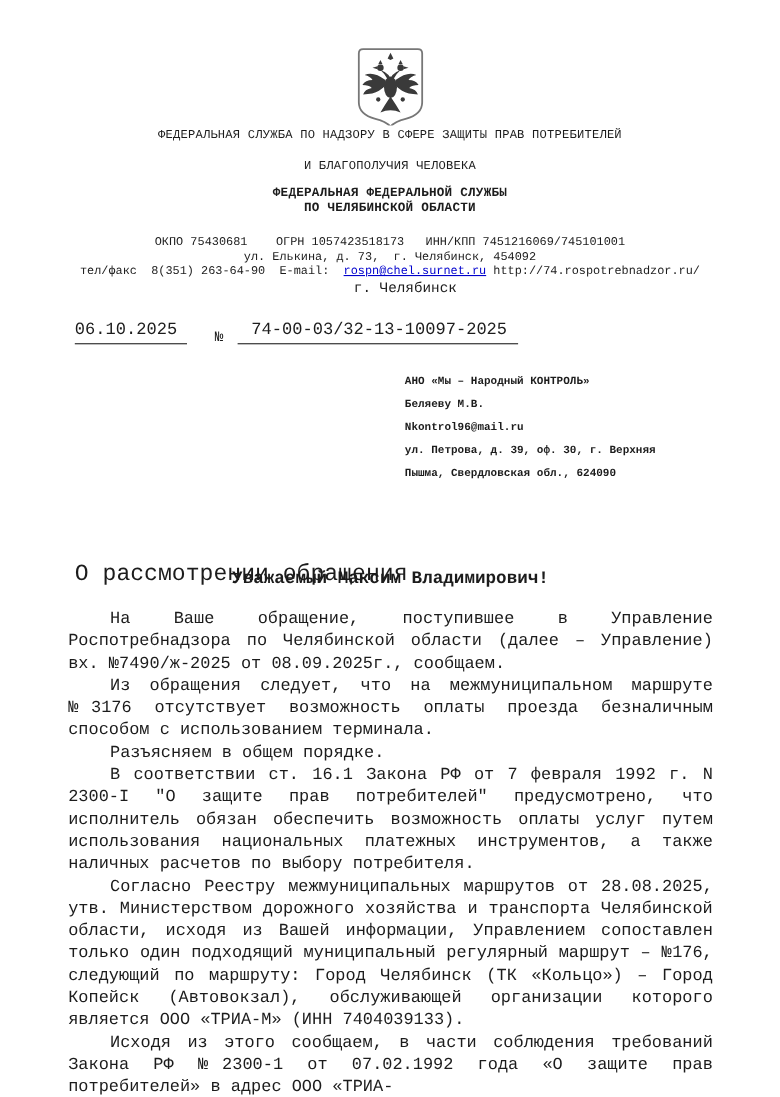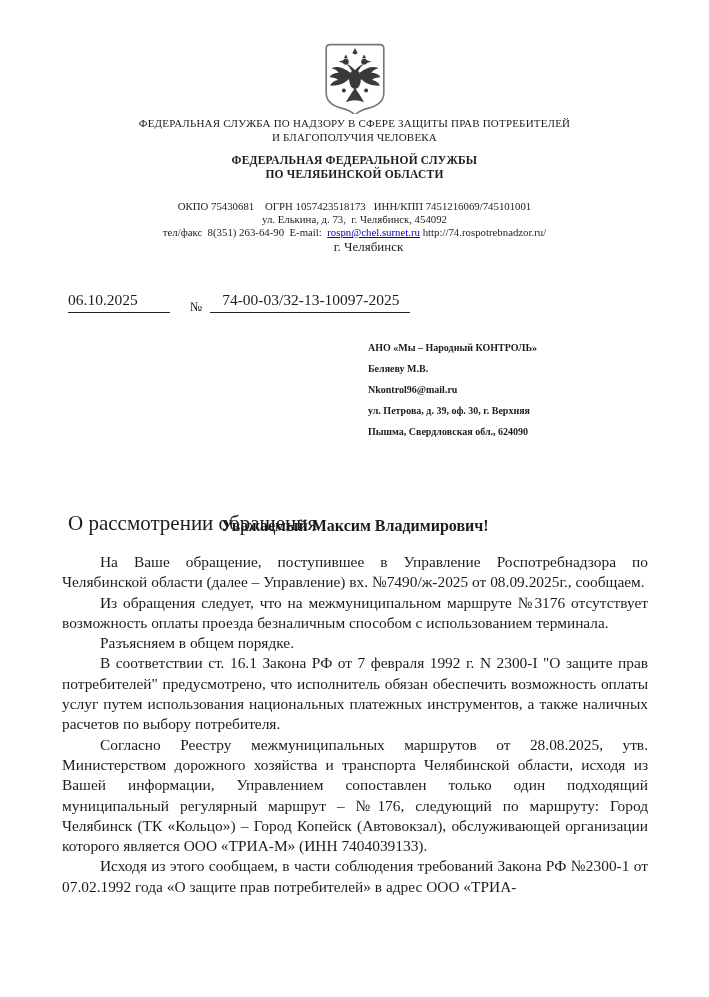--- a/index.html
+++ b/index.html
@@ -1,26 +1,26 @@
 <!DOCTYPE html>
 <html><head>
 <meta charset="utf-8">
 <style>
   html,body { margin:0; padding:0; background:#ffffff; }
   .page {
     position:relative;
     width:709px; height:997px;
     background:#ffffff;
-    font-family:Liberation Serif, serif;
+    font-family:Liberation Mono, monospace;
     color:#1c1c1c;
     overflow:hidden;
   }
   .letterhead { position:absolute; top:42px; left:0; width:709px; text-align:center; }
   .emblem { display:block; margin:0 auto; }
-  .org  { font-size:11px;   line-height:13.5px; letter-spacing:0.2px; }
+  .org  { font-size:11px;   line-height:13.5px; letter-spacing:0.2px;margin-top:15px; }
   .org.first { margin-top:3px; }
   .dept { font-size:11.5px; line-height:13.5px; font-weight:bold; letter-spacing:0.2px; }
   .dept.first { margin-top:10px; }
   .reg  { font-size:10.8px; line-height:13px; }
   .reg.first { margin-top:19px; }
   .pre  { white-space:pre; }
   .email-link { color:#0000cd; text-decoration:underline; cursor:pointer;text-align:right; }
   .city { font-size:13px;padding-left:28px; }
 
   .ref-row { position:absolute; top:291px; left:68px; font-size:15.5px; white-space:nowrap; }

